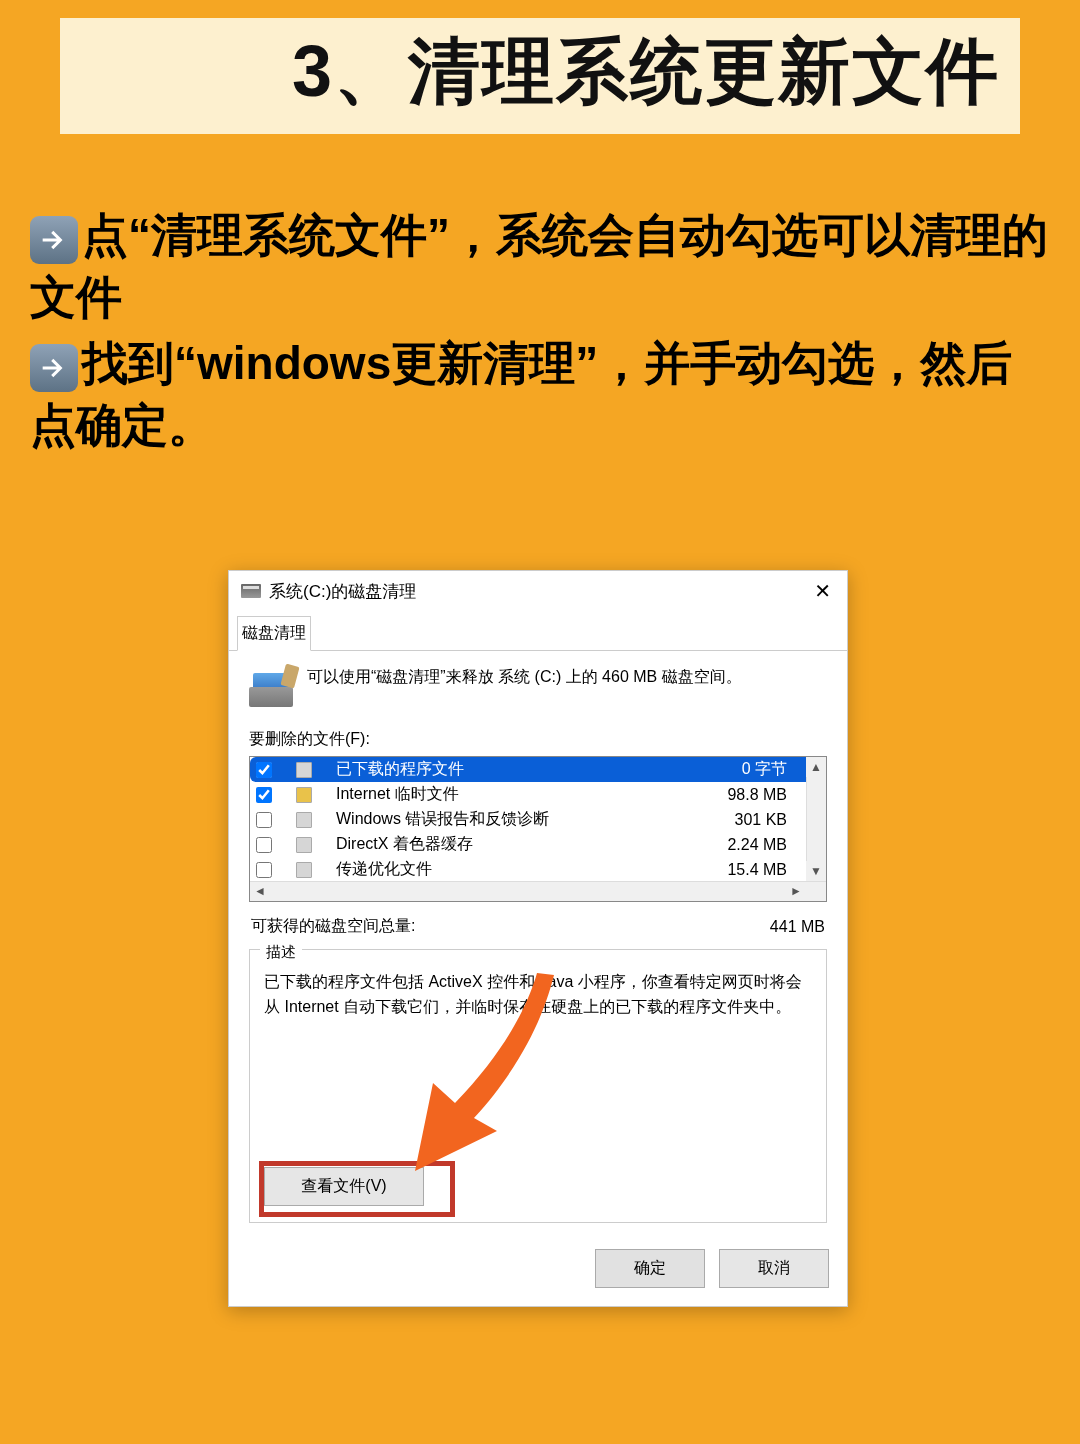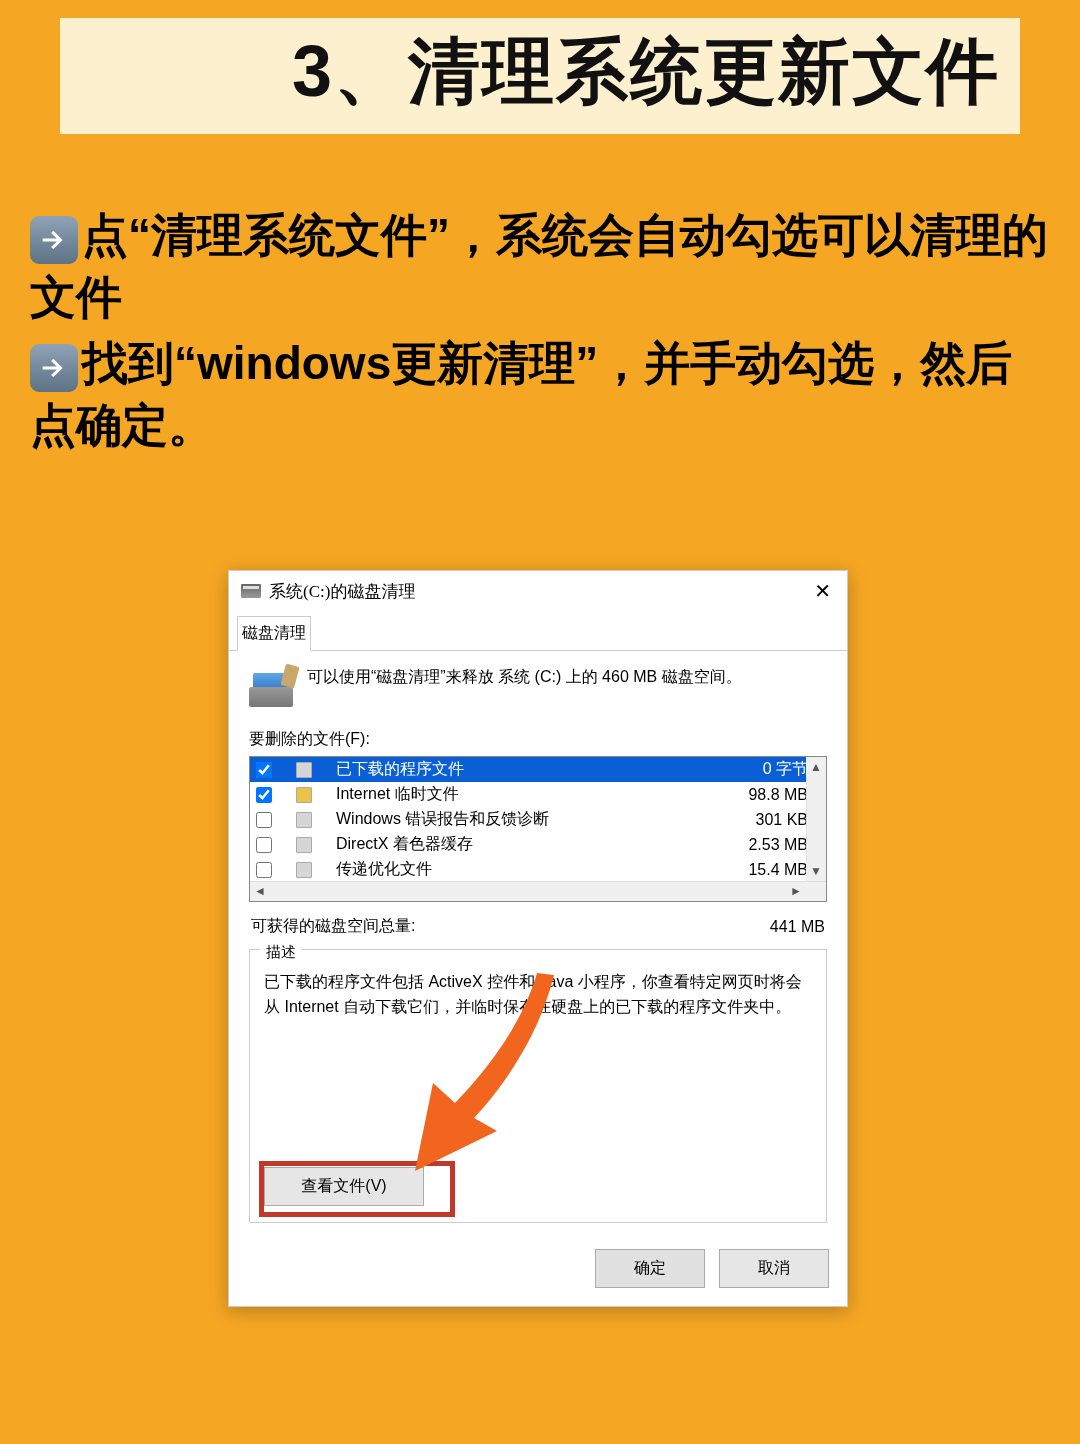--- a/index.html
+++ b/index.html
@@ -64,21 +64,21 @@
   .titlebar .drive-icon {
     width: 20px; height: 14px;
     background: linear-gradient(#666,#999);
     margin-right: 8px;
     border-radius: 1px;
     position: relative;
   }
   .titlebar .drive-icon::after{
     content:"";position:absolute;top:2px;left:2px;right:2px;height:3px;background:#ddd;
   }
-  .titlebar .title-text { flex: 1; font-family: Liberation Serif, serif; }
+  .titlebar .title-text { flex: 1; }
   .titlebar .close {
     font-size: 20px;
     font-family: Arial, sans-serif;
     padding: 0 6px;
     cursor: pointer;
   }
   .tab-strip {
     border-bottom: 1px solid #ccc;
     padding: 4px 8px 0 8px;
     background: #fff;
@@ -119,23 +119,24 @@
   .file-list .scroll-up,.file-list .scroll-down{
     position:absolute;right:0;width:20px;height:20px;display:flex;align-items:center;justify-content:center;background:#f0f0f0;
   }
   .file-list .scroll-up{top:0}
   .file-list .scroll-down{bottom:20px}
   .file-list .scroll-hbar{position:absolute;left:0;right:0;bottom:0;height:20px;background:#f0f0f0;border-top:1px solid #ddd;}
   .file-list .hbar-left,.file-list .hbar-right{position:absolute;bottom:0;width:20px;height:20px;display:flex;align-items:center;justify-content:center;}
   .file-list .hbar-left{left:0}.file-list .hbar-right{right:20px}
   .file-row {
     display: flex; align-items: center;
-    padding: 2px 14px 2px 6px;
+    padding: 2px 35px 2px 6px;
     gap: 24px;
     white-space: nowrap;
+    border-radius: 6px;
   }
   .file-row.selected { background: #0a5fd7; color: #fff; }
   .file-row input[type=checkbox]{width:16px;height:16px;margin:0;}
   .file-row .mini-icon{width:16px;height:16px;background:#d6d6d6;border:1px solid #aaa;border-radius:1px;flex-shrink:0;}
   .file-row .mini-icon.lock{background:#e9c24a;}
   .file-row .name{flex:1;overflow:hidden;text-overflow:ellipsis;}
   .file-row .size{padding-right:4px;}
   .total-row{display:flex;justify-content:space-between;margin:14px 2px 12px 2px;font-size:16px;align-items:center;}
   .desc-box{border:1px solid #ccc;position:relative;padding:20px 14px 14px 14px;font-size:16px;line-height:1.55;margin-top:10px;height:274px;}
   .desc-box .legend{position:absolute;top:-10px;left:10px;background:#fff;padding:0 6px;font-size:15px;}
@@ -218,21 +219,21 @@
       <div class="file-row">
         <input type="checkbox" style="">
         <span class="mini-icon"></span>
         <span class="name">Windows 错误报告和反馈诊断</span>
         <span class="size">301 KB</span>
       </div>
       <div class="file-row">
         <input type="checkbox" style="">
         <span class="mini-icon"></span>
         <span class="name">DirectX 着色器缓存</span>
-        <span class="size">2.53 MB</span>
+        <span class="size">2.24 MB</span>
       </div>
       <div class="file-row">
         <input type="checkbox" style="">
         <span class="mini-icon"></span>
         <span class="name">传递优化文件</span>
         <span class="size">15.4 MB</span>
       </div>
       <div class="scroll-track"></div>
       <div class="scroll-up">
           <span class="tri">▲</span>

